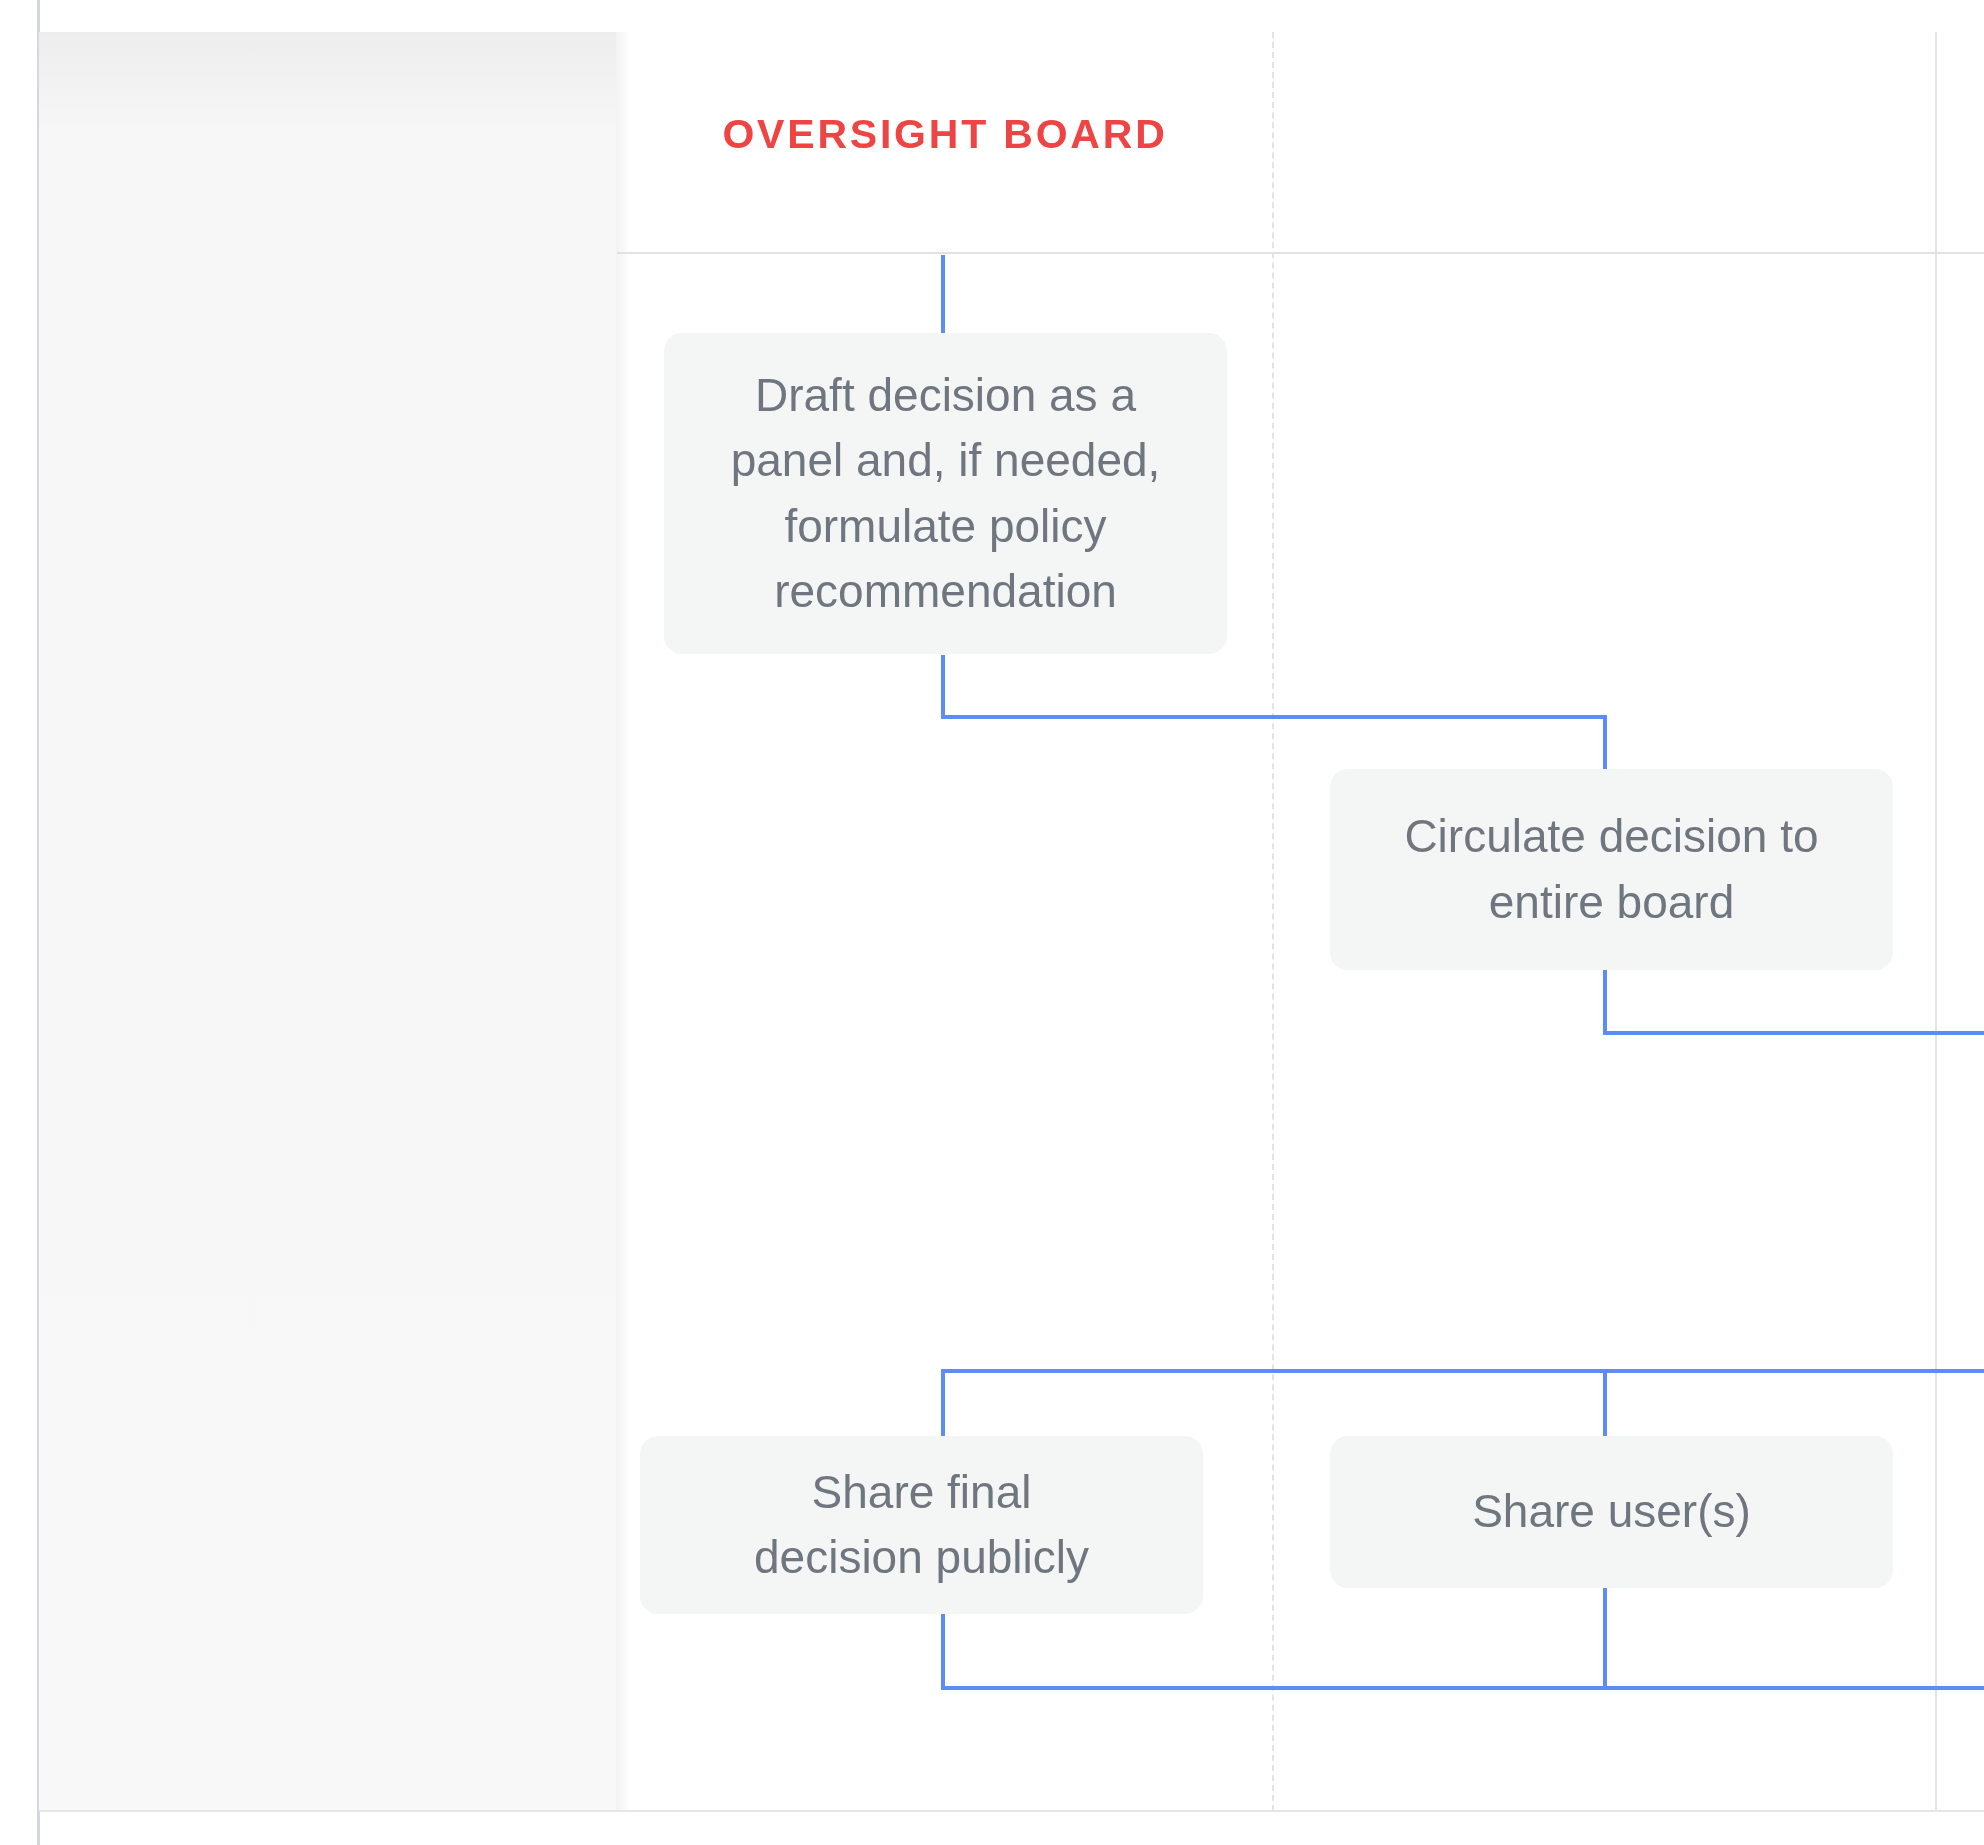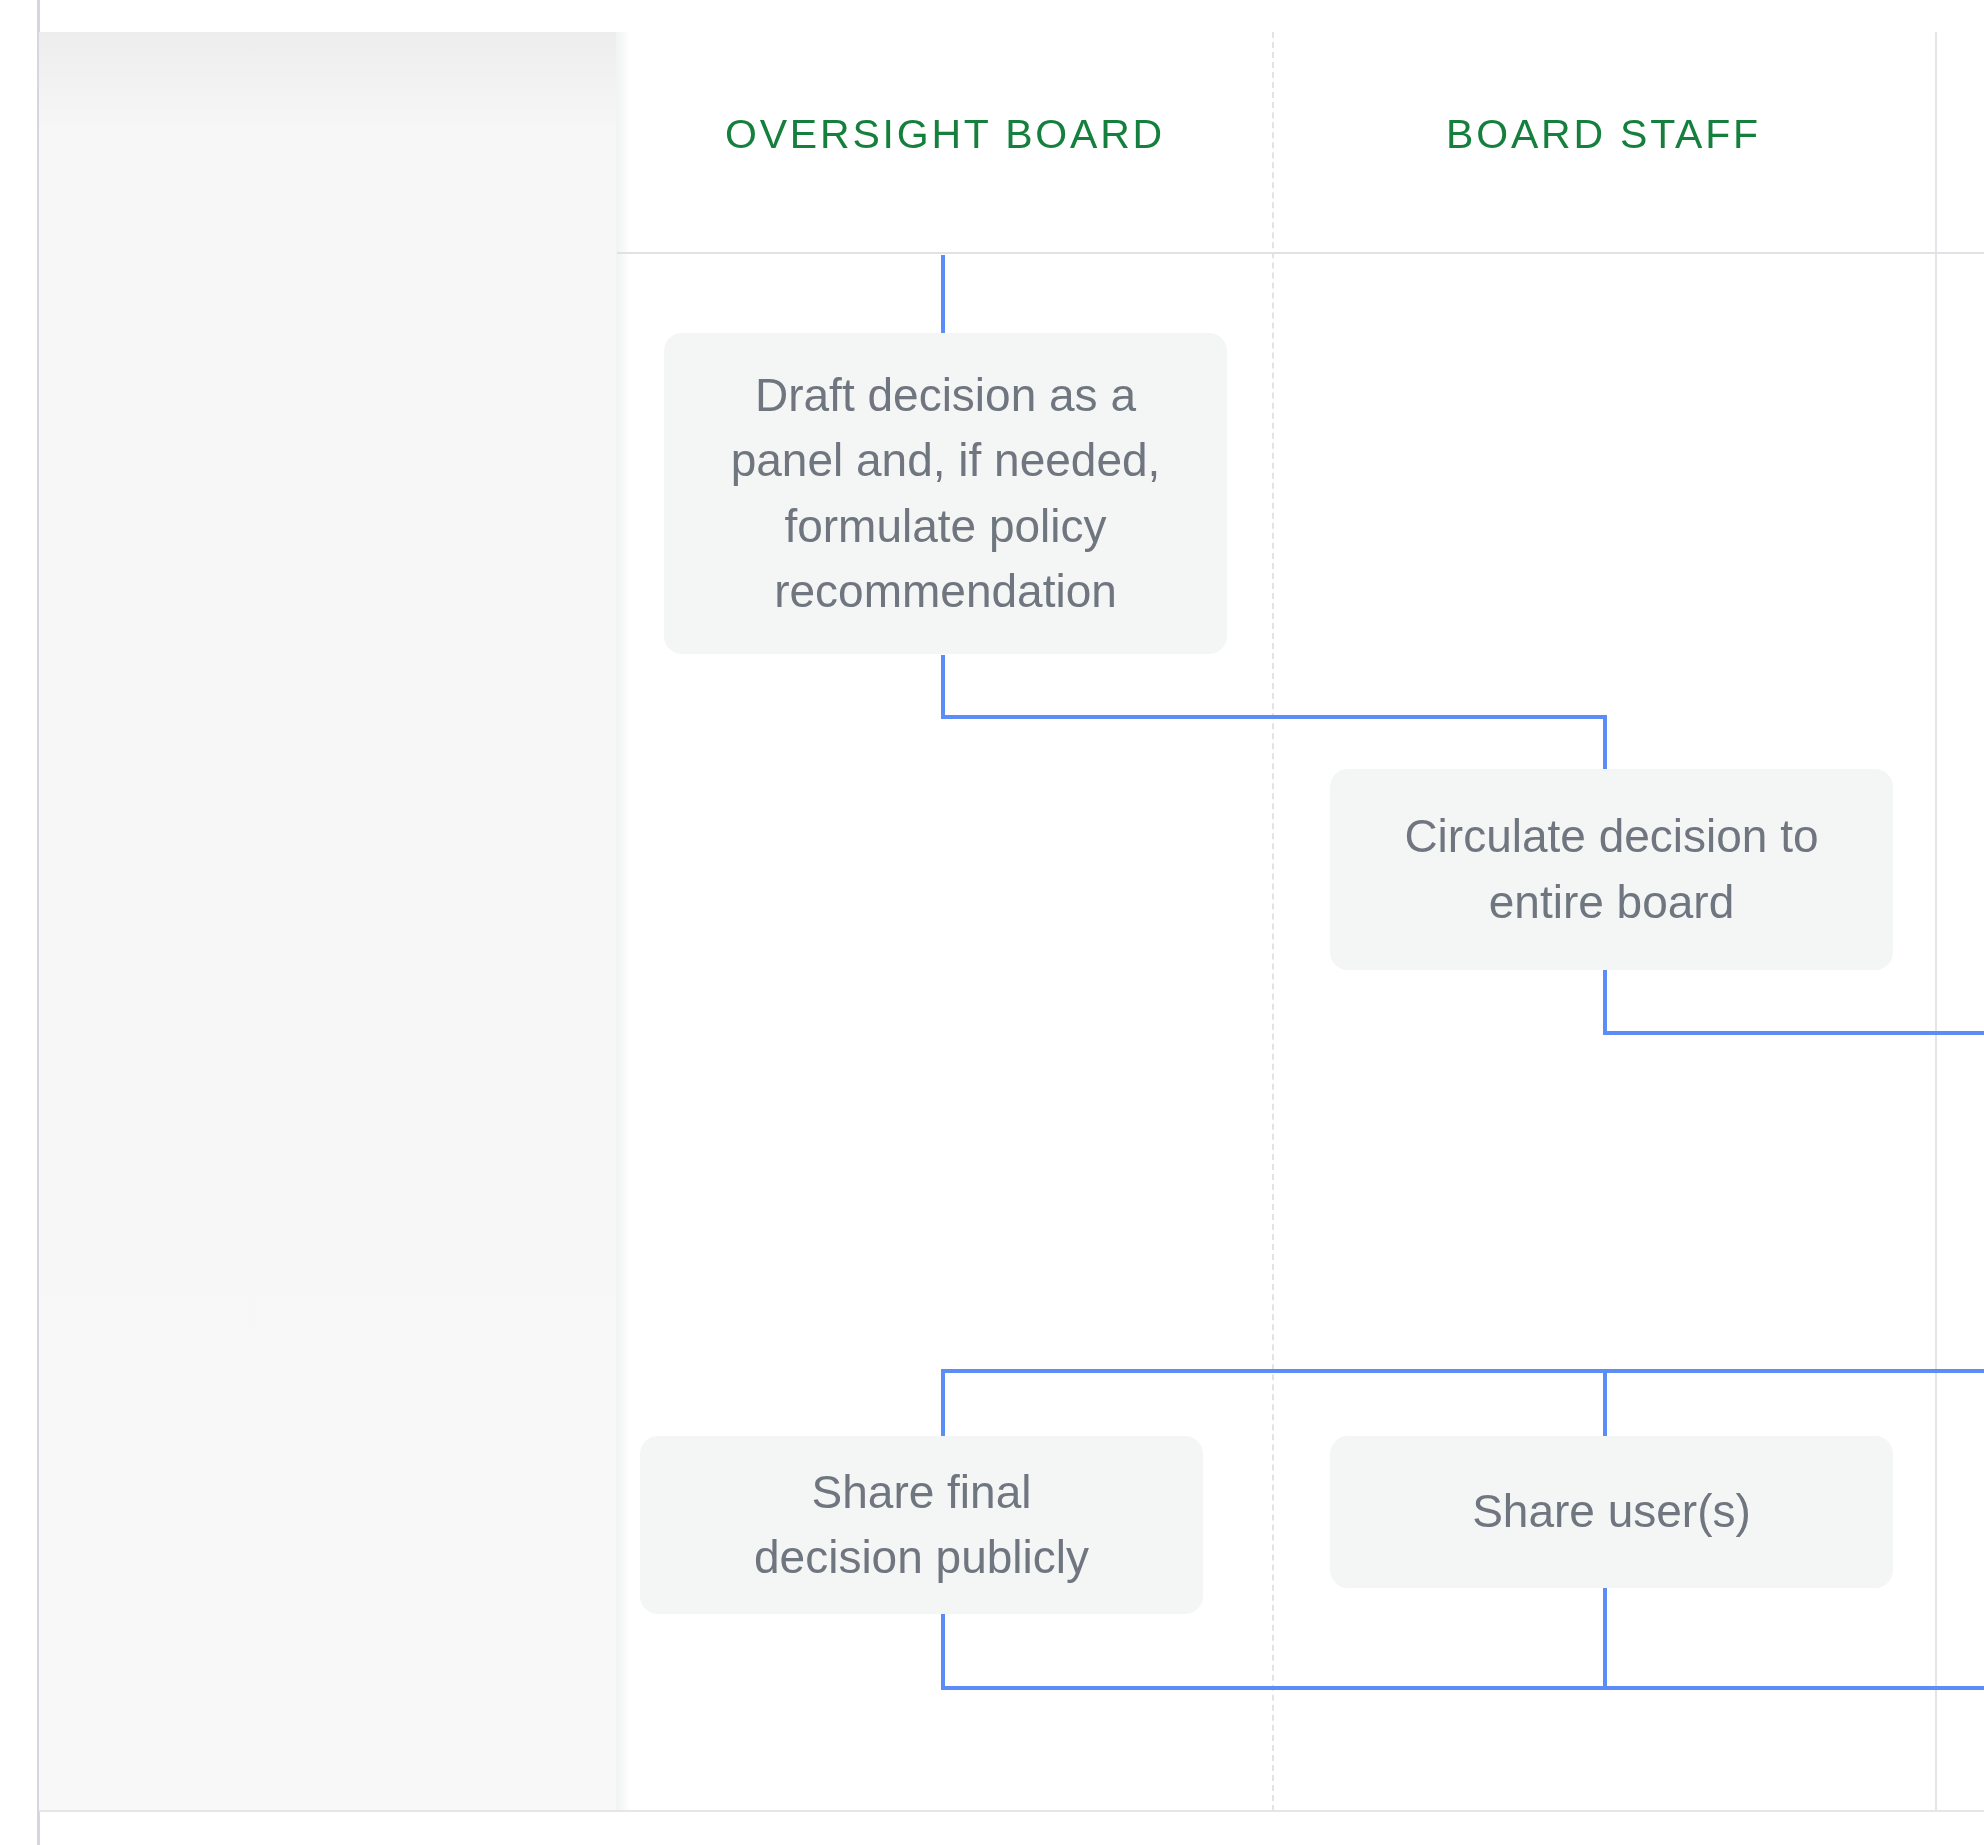--- a/index.html
+++ b/index.html
@@ -92,24 +92,24 @@
     left: 617px;
     top: 252px;
     width: 2415px;
     height: 2.4px;
     background: #e0e2e6;
   }
   .lane-title {
     position: absolute;
     top: 111px;
     text-align: center;
-    color: #15803d;
+    color: #ef4444;
     font-size: 41px;
     letter-spacing: 2.8px;
-    font-weight: 400;
+    font-weight: 700;
     white-space: nowrap;
   }
 
   
   .node {
     position: absolute;
     background: #f4f5f5;
     border-radius: 18px;
     display: flex;
     align-items: center;
@@ -153,21 +153,20 @@
 
   <div class="stage-panel"></div>
 
   <div class="lanes">
     <div class="lane-divider dashed" style="left:655px;"></div>
     <div class="lane-divider solid" style="left:1318px;"></div>
 
   </div>
 
   <div class="lane-title" style="left:617px; width:656px;">OVERSIGHT BOARD</div>
-  <div class="lane-title" style="left:1272px; width:663px;">BOARD STAFF</div>
   <div class="lane-title" style="left:1935px; width:661px;">FACEBOOK</div>
 
   <div class="lane-header-rule"></div>
 
   <div class="conn v" style="left:941px; top:255px; height:79px;"></div>
 
   <div class="conn v" style="left:941px; top:655px; height:64px;"></div>
   <div class="conn h" style="left:941px; top:715px; width:665px;"></div>
   <div class="conn v" style="left:1603px; top:715px; height:56px;"></div>
 

